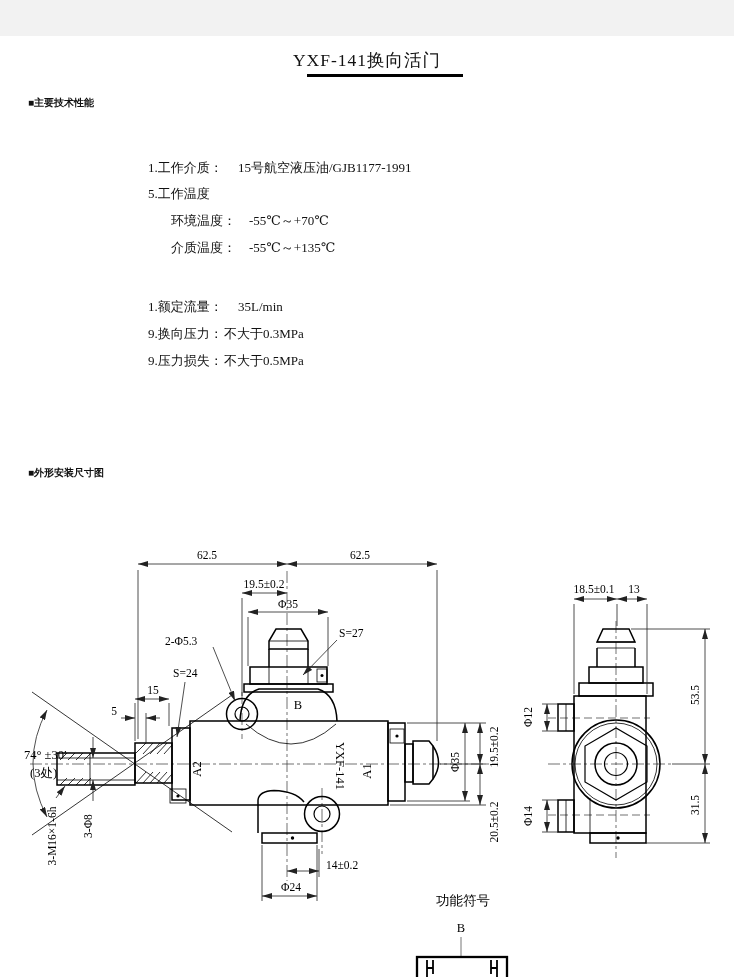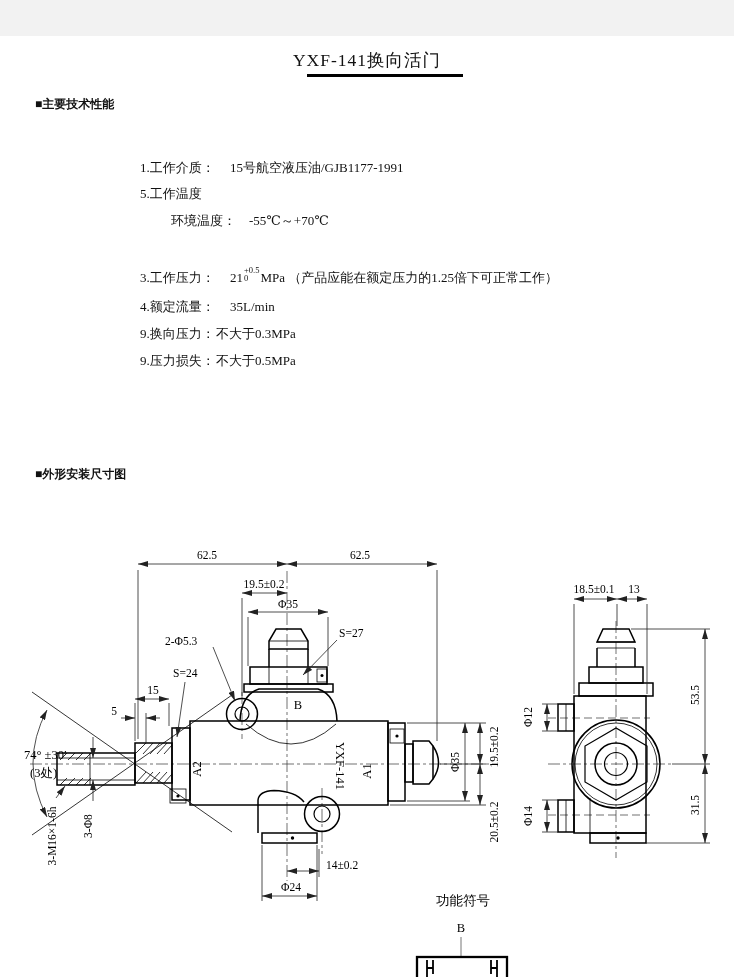--- a/index.html
+++ b/index.html
@@ -1,23 +1,23 @@
 <!DOCTYPE html>
 <html><head>
 <meta charset="utf-8">
 <style>
   html,body{margin:0;padding:0;background:#f2f2f2;}
   #page{position:relative;width:734px;height:977px;background:#ffffff;overflow:hidden;
         font-family:"Liberation Serif","DejaVu Serif",serif;color:#111;margin-top:36px;}
   #title{position:absolute;left:0;top:12px;width:100%;text-align:center;
          font-size:17.5px;letter-spacing:1px;}
   #title-underline{position:absolute;left:307px;top:38px;width:156px;height:3px;background:#000;}
-  .sec-head{position:absolute;left:35px;font-size:12px;font-weight:bold;}
+  .sec-head{position:absolute;left:28px;font-size:10px;font-weight:bold;}
   #sec1{top:60px;} #sec2{top:430px;}
-  .row{position:absolute;left:140px;font-size:13px;white-space:nowrap;}
+  .row{position:absolute;left:148px;font-size:13px;white-space:nowrap;}
   .row .lbl{display:inline-block;width:90px;}
   .row.sub{left:171px;} .row.sub .lbl{width:78px;}
   .row.tight .lbl{width:76px;}
   .tol{display:inline-block;vertical-align:1px;line-height:7.5px;font-size:8.5px;margin:0 1px;}
   .tol div{text-align:left;}
   svg{position:absolute;left:0;top:0;}
   .obj{fill:none;stroke:#000;stroke-width:1.5;}
   .ob2{fill:none;stroke:#000;stroke-width:1.2;}
   .thin{fill:none;stroke:#000;stroke-width:0.8;}
   .dim{fill:none;stroke:#222;stroke-width:0.8;}
@@ -43,25 +43,25 @@
 
   <div class="row" style="top:123px">
     <span class="lbl">1.工作介质：</span><span>15号航空液压油/GJB1177-1991</span>
   </div>
   <div class="row" style="top:149px">
     <span class="lbl">5.工作温度</span>
   </div>
   <div class="row sub" style="top:176px">
     <span class="lbl">环境温度：</span><span>-55℃～+70℃</span>
   </div>
-  <div class="row" style="top:231px">
-    <span class="lbl">3.工作压力：</span><span><span>21</span><span class="tol"><div>+0.5</div><div>0</div></span><span>MPa （产品应能在额定压力的1.25倍下可正常工作）</span></span>
+  <div class="row sub" style="top:203px">
+    <span class="lbl">介质温度：</span><span>-55℃～+135℃</span>
   </div>
   <div class="row" style="top:262px">
-    <span class="lbl">4.额定流量：</span><span>35L/min</span>
+    <span class="lbl">1.额定流量：</span><span>35L/min</span>
   </div>
   <div class="row tight" style="top:289px">
     <span class="lbl">9.换向压力：</span><span>不大于0.3MPa</span>
   </div>
   <div class="row tight" style="top:316px">
     <span class="lbl">9.压力损失：</span><span>不大于0.5MPa</span>
   </div>
 
   <div id="sec2" class="sec-head">■外形安装尺寸图</div>
 

